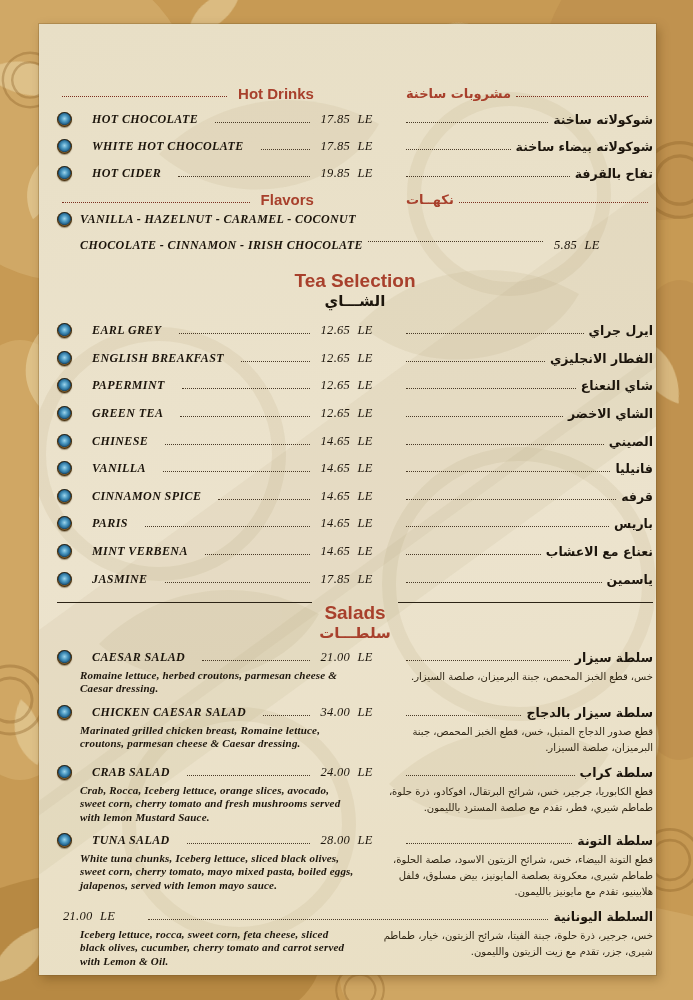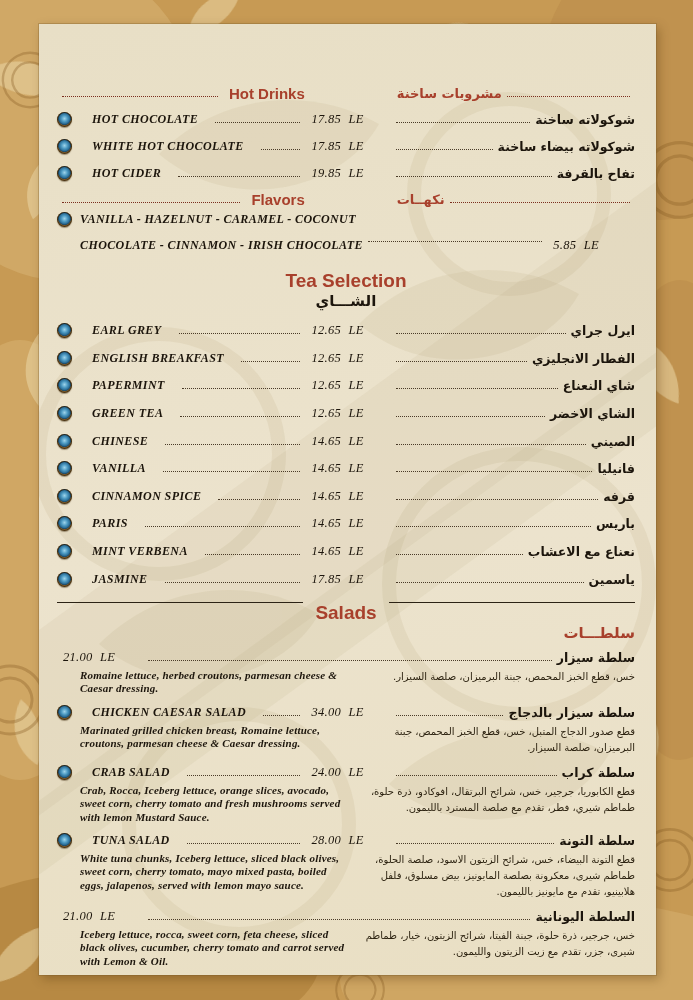--- a/index.html
+++ b/index.html
@@ -13,21 +13,21 @@
   body{width:693px;height:1000px;font-family:"Liberation Serif",serif;background:#c79a54;}
   .canvas{position:relative;width:693px;height:1000px;overflow:hidden;}
   .deco-border{position:absolute;left:0;top:0;}
   .sheet{
     position:absolute;left:39px;top:24px;width:617px;height:951px;
     background:linear-gradient(175deg,#e8dfc6 0%,#ece3cd 55%,#e9dfc4 100%);
     box-shadow:0 0 0 1px rgba(120,90,40,.3), 3px 4px 10px rgba(80,50,10,.35);
     overflow:hidden;
   }
   .wm{position:absolute;left:0;top:0;pointer-events:none;}
-  .content{position:relative;padding:57px 21px 0 18px;color:var(--ink);}
+  .content{position:relative;padding:57px 3px 0 18px;color:var(--ink);}
 
   
   .sec-hdr{display:flex;align-items:center;height:25px;}
   .sec-hdr .half{display:flex;align-items:center;min-width:0;}
   .sec-hdr .half.l{flex:1.04;}
   .sec-hdr .half.r{flex:1;}
   .sec-hdr .gap{width:92px;flex:none;}
   .hdr-en{font-family:"Liberation Sans",sans-serif;font-weight:700;font-size:15px;color:var(--red);flex:none;margin-left:6px;}
   .hdr-ar{font-family:"DejaVu Sans",sans-serif;font-weight:700;font-size:13px;color:var(--red);flex:none;}
   .dots{flex:1;height:0;border-bottom:1.8px dotted var(--dot);position:relative;top:3px;margin:0 5px;min-width:8px;}
@@ -357,25 +357,30 @@
             </div>
           </div>
       </section>
 
       <section>
         <div class="rule-title">
           <span class="rule"></span>
           <span class="big-red">Salads</span>
           <span class="rule"></span>
         </div>
-        <div class="ar-sub red" style="text-align:right" dir="rtl">سلطـــات</div>
+        <div class="ar-sub red" style="text-align:center" dir="rtl">سلطـــات</div>
         <div class="list salads-list">
 
             <div class="salad-block">
               <div class="item-row">
+                <div class="col-l">
+                  <span class="bullet"></span>
+                  <span class="en-name">CAESAR SALAD</span>
+                  <span class="dots"></span>
+                </div>
                 <div class="col-price">21.00 LE</div>
                 <div class="col-r">
                   <span class="dots"></span>
                   <span class="ar-name" dir="rtl">سلطة سيزار</span>
                 </div>
               </div>
               <div class="desc-row">
                 <div class="desc-en">Romaine lettuce, herbed croutons, parmesan cheese &amp; Caesar dressing.</div>
                 <div class="desc-ar" dir="rtl">خس، قطع الخبز المحمص، جبنة البرميزان، صلصة السيزار.</div>
               </div>

